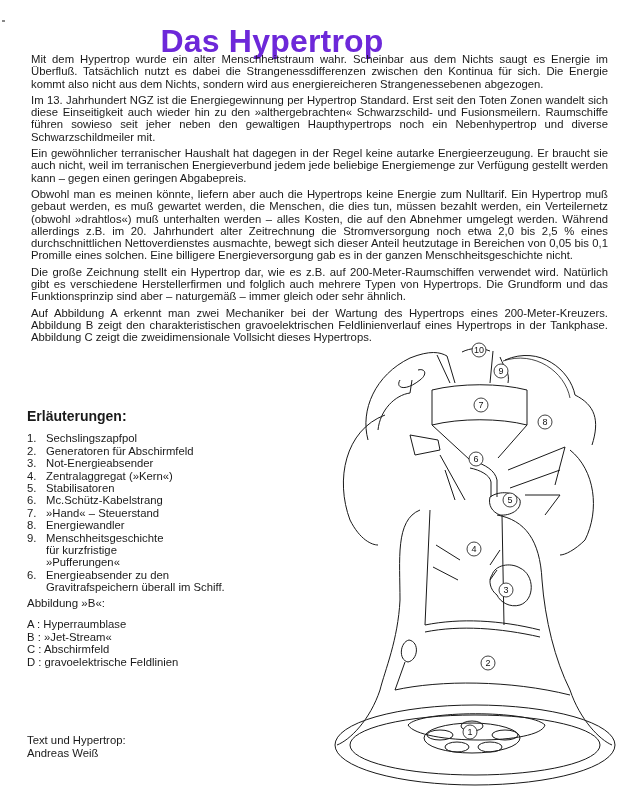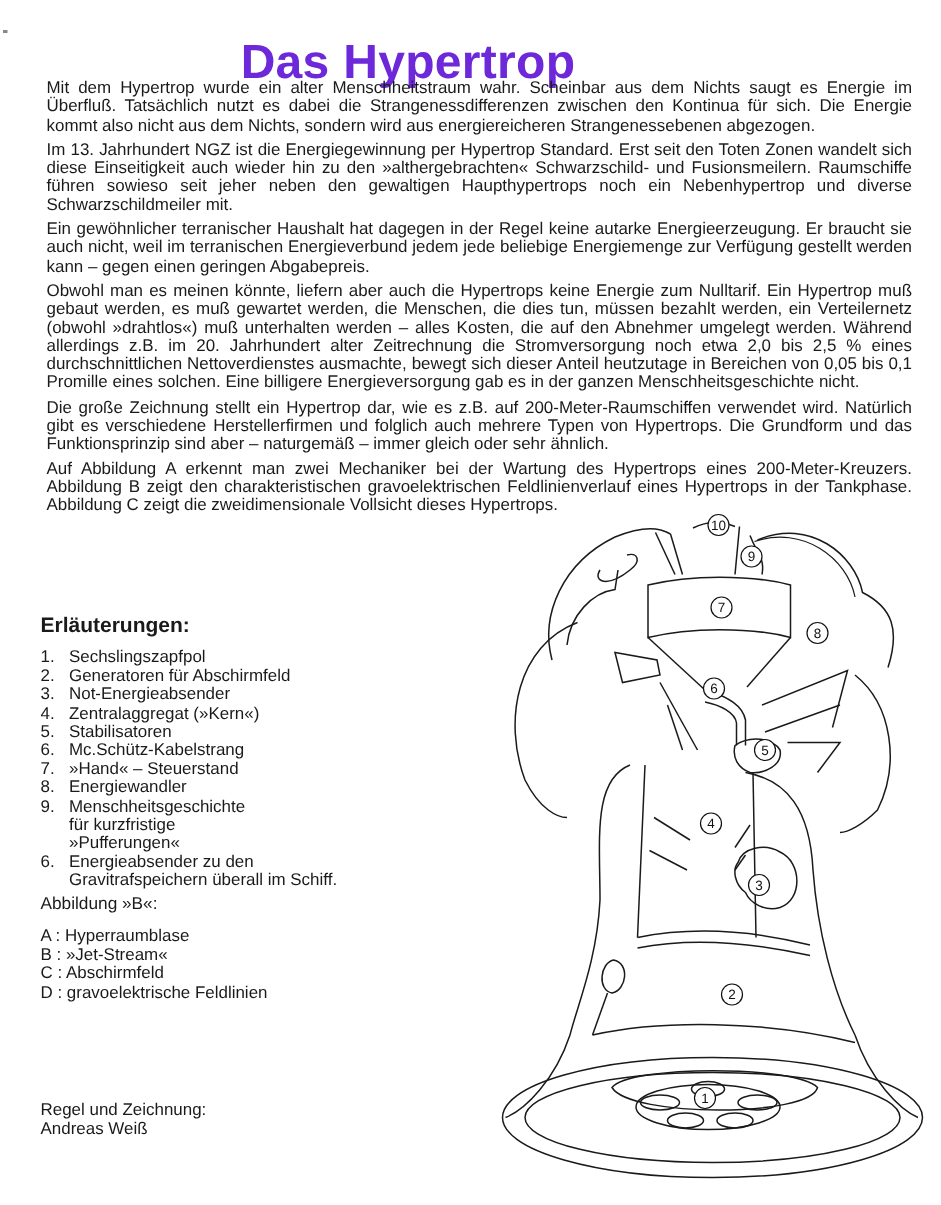--- a/index.html
+++ b/index.html
@@ -85,21 +85,21 @@
   <h3>Abbildung »B«:</h3>
   <ul>
     <li>A : Hyperraumblase</li>
     <li>B : »Jet-Stream«</li>
     <li>C : Abschirmfeld</li>
     <li>D : gravoelektrische Feldlinien</li>
   </ul>
 </div>
 
 <div class="credit">
-  <div>Regel und Zeichnung:</div>
+  <div>Text und Hypertrop:</div>
   <div>Andreas Weiß</div>
 </div>
 
 <svg class="drawing" viewBox="330 330 290 473" xmlns="http://www.w3.org/2000/svg" fill="none" stroke="#1a1a1a" stroke-width="1">
 
   <path d="M368,440 C360,410 375,375 410,358 C430,350 440,352 447,356"></path>
   <path d="M447,356 L455,383"></path>
   <path d="M462,352 C470,348 480,347 490,351"></path>
   <path d="M505,360 C540,345 570,370 575,395 C595,405 600,420 592,445"></path>
   <path d="M503,361 C535,350 565,372 570,398" stroke-width="0.8"></path>

